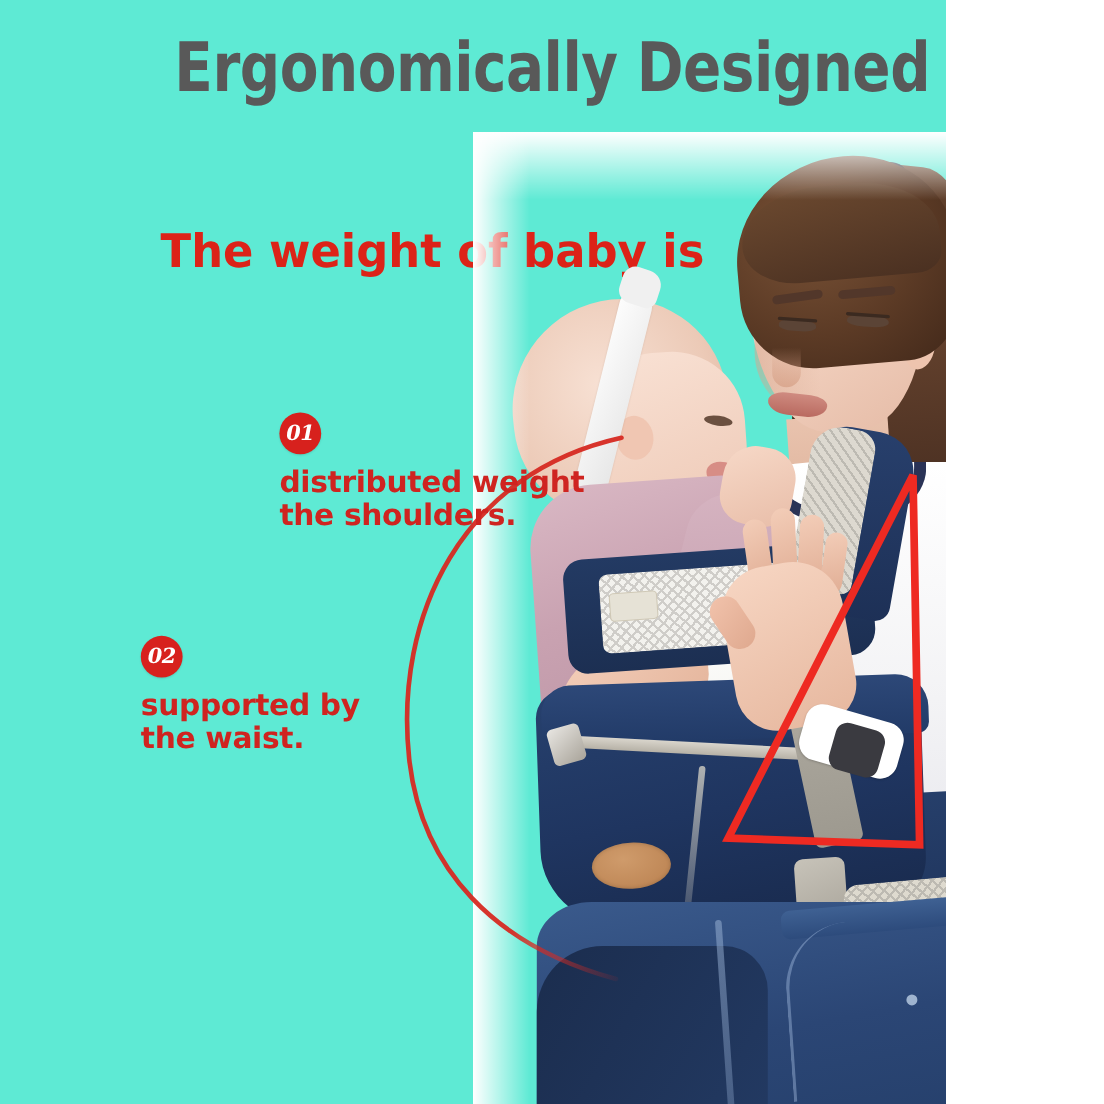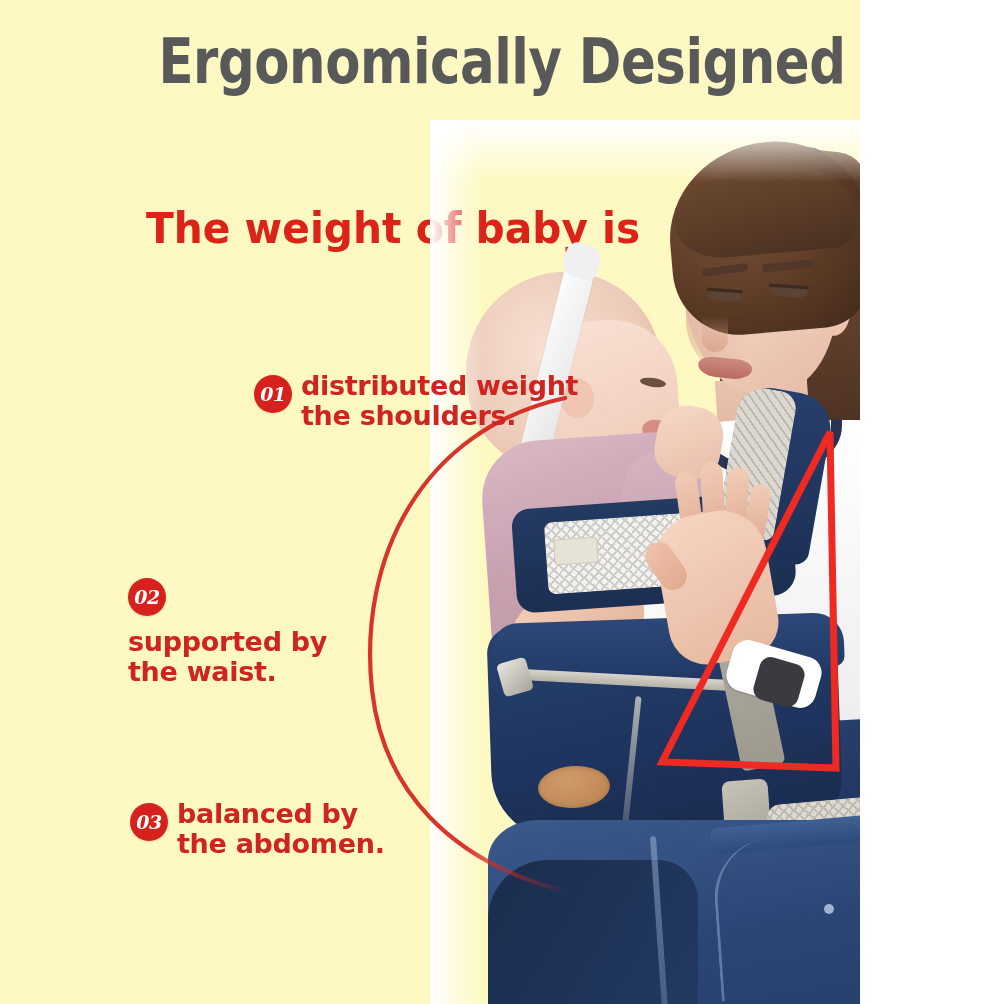--- a/index.html
+++ b/index.html
@@ -6,21 +6,21 @@
   * { margin:0; padding:0; box-sizing:border-box; }
   html, body {
     width:1004px; height:1004px;
     background:#ffffff;
     font-family:"Liberation Sans", sans-serif;
     overflow:hidden;
   }
   #stage {
     position:relative;
     width:860px; height:1004px;
-    background:#fef9c3;
+    background:#5eead4;
     overflow:hidden;
   }
 
   
   .headline {
     position:absolute;
     left:0; top:26px;
     width:1004px;
     text-align:center;
     font-size:62px;
@@ -77,21 +77,21 @@
     color:#cf2420;
     font-size:27px;
     line-height:30px;
     font-weight:600;
     white-space:pre-line;
     font-family:"DejaVu Sans","Liberation Sans", sans-serif;
     padding-top:2px;
     letter-spacing:-0.3px;
   }
 
-  #callout-1 { left:254px; top:369px; }
+  #callout-1 { left:254px; top:369px;flex-direction:column; }
   #callout-2 { left:128px; top:572px;flex-direction:column; }
   #callout-3 { left:130px; top:797px; }
 
   
   .arc-svg {
     position:absolute;
     left:0; top:0;
     width:1004px; height:1004px;
     pointer-events:none;
   }
@@ -613,23 +613,18 @@
     <div class="callout-text">distributed weight
 the shoulders.</div>
   </div>
 
   <div class="callout" id="callout-2">
     <div class="badge">02</div>
     <div class="callout-text">supported by
 the waist.</div>
   </div>
 
-  <div class="callout" id="callout-3">
-    <div class="badge">03</div>
-    <div class="callout-text">balanced by
-the abdomen.</div>
-  </div>
 
   <svg class="triangle-svg" viewBox="0 0 1004 1004">
     <polygon points="830,432 836,768 662,762" fill="none" stroke="#ee2a22" stroke-width="7" stroke-linejoin="miter"></polygon>
   </svg>
 
 </div>
 
 </body></html>

